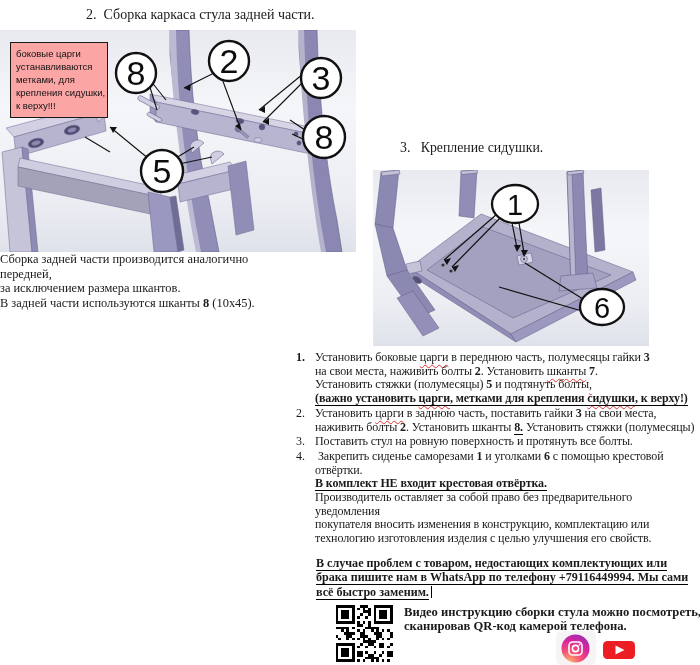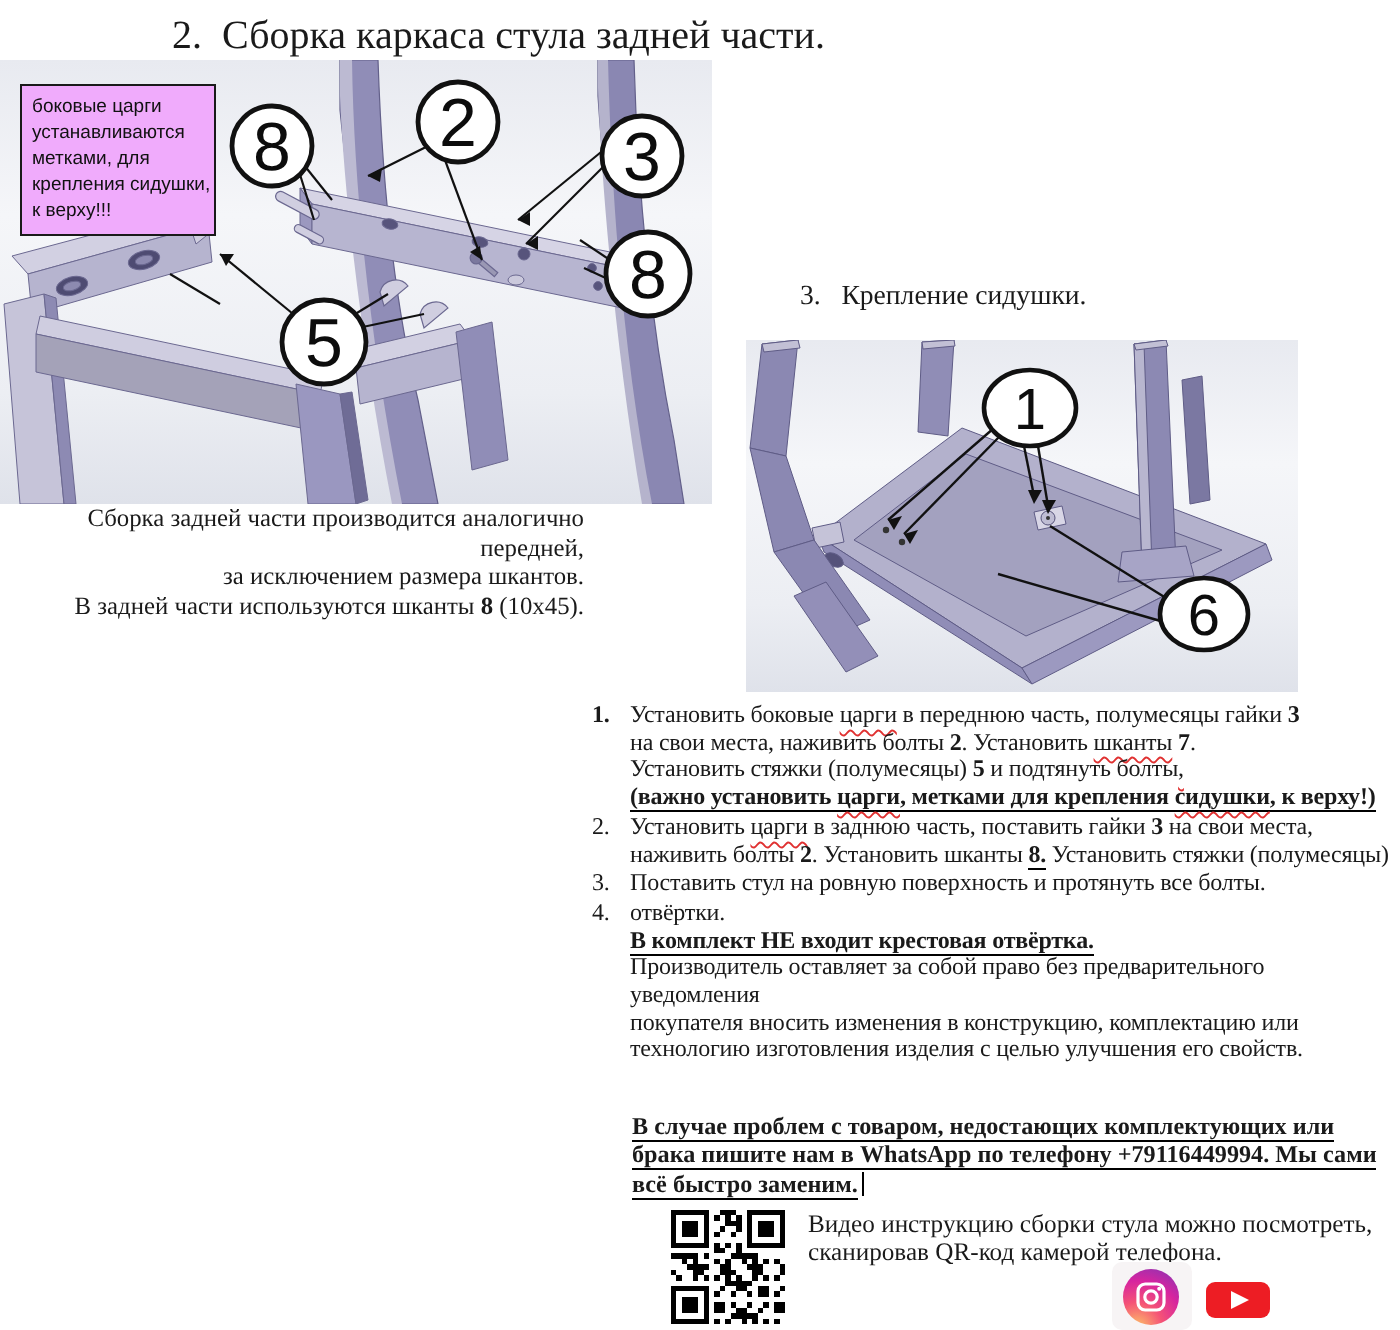--- a/index.html
+++ b/index.html
@@ -1,39 +1,39 @@
 <!DOCTYPE html>
 <html><head>
 <meta charset="utf-8">
 <style>
   html,body{margin:0;padding:0;}
   .page{position:relative;width:700px;height:665px;background:#ffffff;overflow:hidden;
         font-family:"Liberation Serif",serif;color:#1a1a1a;}
   .abs{position:absolute;}
   .nowrap{white-space:nowrap;}
 
-  .title1{left:86px;top:7px;font-size:20px;}
+  .title1{left:86px;top:7px;font-size:14px;}
   .title3{left:400px;top:140px;font-size:13.8px;}
 
-  .note-box{left:10px;top:42px;width:88px;background:#f0abfc;border:1.3px solid #1a1a1a;
+  .note-box{left:10px;top:42px;width:88px;background:#fca5a5;border:1.3px solid #1a1a1a;
             padding:4px 3px 4px 5px;font-family:"Liberation Sans",sans-serif;
             font-size:9.5px;line-height:1.38;color:#111;z-index:3;}
 
-  .footer{left:0;top:252px;width:292px;text-align:right;font-size:12.4px;line-height:14.6px;}
+  .footer{left:0;top:252px;width:292px;text-align:left;font-size:12.4px;line-height:14.6px;}
 
   .list{left:292px;top:351px;width:406px;font-size:12px;line-height:13.7px;letter-spacing:-0.1px;}
   .item{display:flex;margin-bottom:1px;}
   .item .num{width:23px;flex:0 0 23px;padding-left:4px;box-sizing:border-box;}
   .item .num.b{font-weight:bold;}
   .lines{flex:1;}
 
   .warning{left:316px;top:556px;width:386px;font-size:12.1px;line-height:14.4px;}
   .cursor{display:inline-block;width:1.5px;height:12px;background:#000;margin-left:2px;vertical-align:-2px;}
 
-  .qr-text{left:404px;top:606px;font-size:12.6px;line-height:13.9px;font-weight:normal;}
+  .qr-text{left:404px;top:606px;font-size:12.6px;line-height:13.9px;font-weight:bold;}
   .ig-chip{left:556px;top:631px;width:40px;height:34px;background:#f7f4f5;border-radius:5px;}
 
   
   .sb{font-weight:bold;}
   .su{border-bottom:1.4px solid #000;}
   .sw{text-decoration:underline;text-decoration-style:wavy;text-decoration-color:#e03131;
       text-decoration-thickness:1px;text-underline-offset:2.5px;text-align:right;}
 
   svg{display:block;}
   .callout-num{font-family:"Liberation Sans",sans-serif;fill:#0c0c0c;}
@@ -232,20 +232,21 @@
     </div>
     <div class="item">
       <div class="num">3.</div>
       <div class="lines">
         <div><span>Поставить стул на ровную поверхность и протянуть все болты.</span></div>
       </div>
     </div>
     <div class="item">
       <div class="num">4.</div>
       <div class="lines">
+        <div><span>&nbsp;Закрепить сиденье саморезами </span><span class="sb">1</span><span> и уголками </span><span class="sb">6</span><span> с помощью крестовой</span></div>
         <div><span>отвёртки.</span></div>
         <div><span class="sb su">В комплект НЕ входит крестовая отвёртка.</span></div>
         <div><span>Производитель оставляет за собой право без предварительного уведомления</span></div>
         <div><span>покупателя вносить изменения в конструкцию, комплектацию или</span></div>
         <div><span>технологию изготовления изделия с целью улучшения его свойств.</span></div>
       </div>
     </div>
   </div>
 
   <div class="abs warning">

